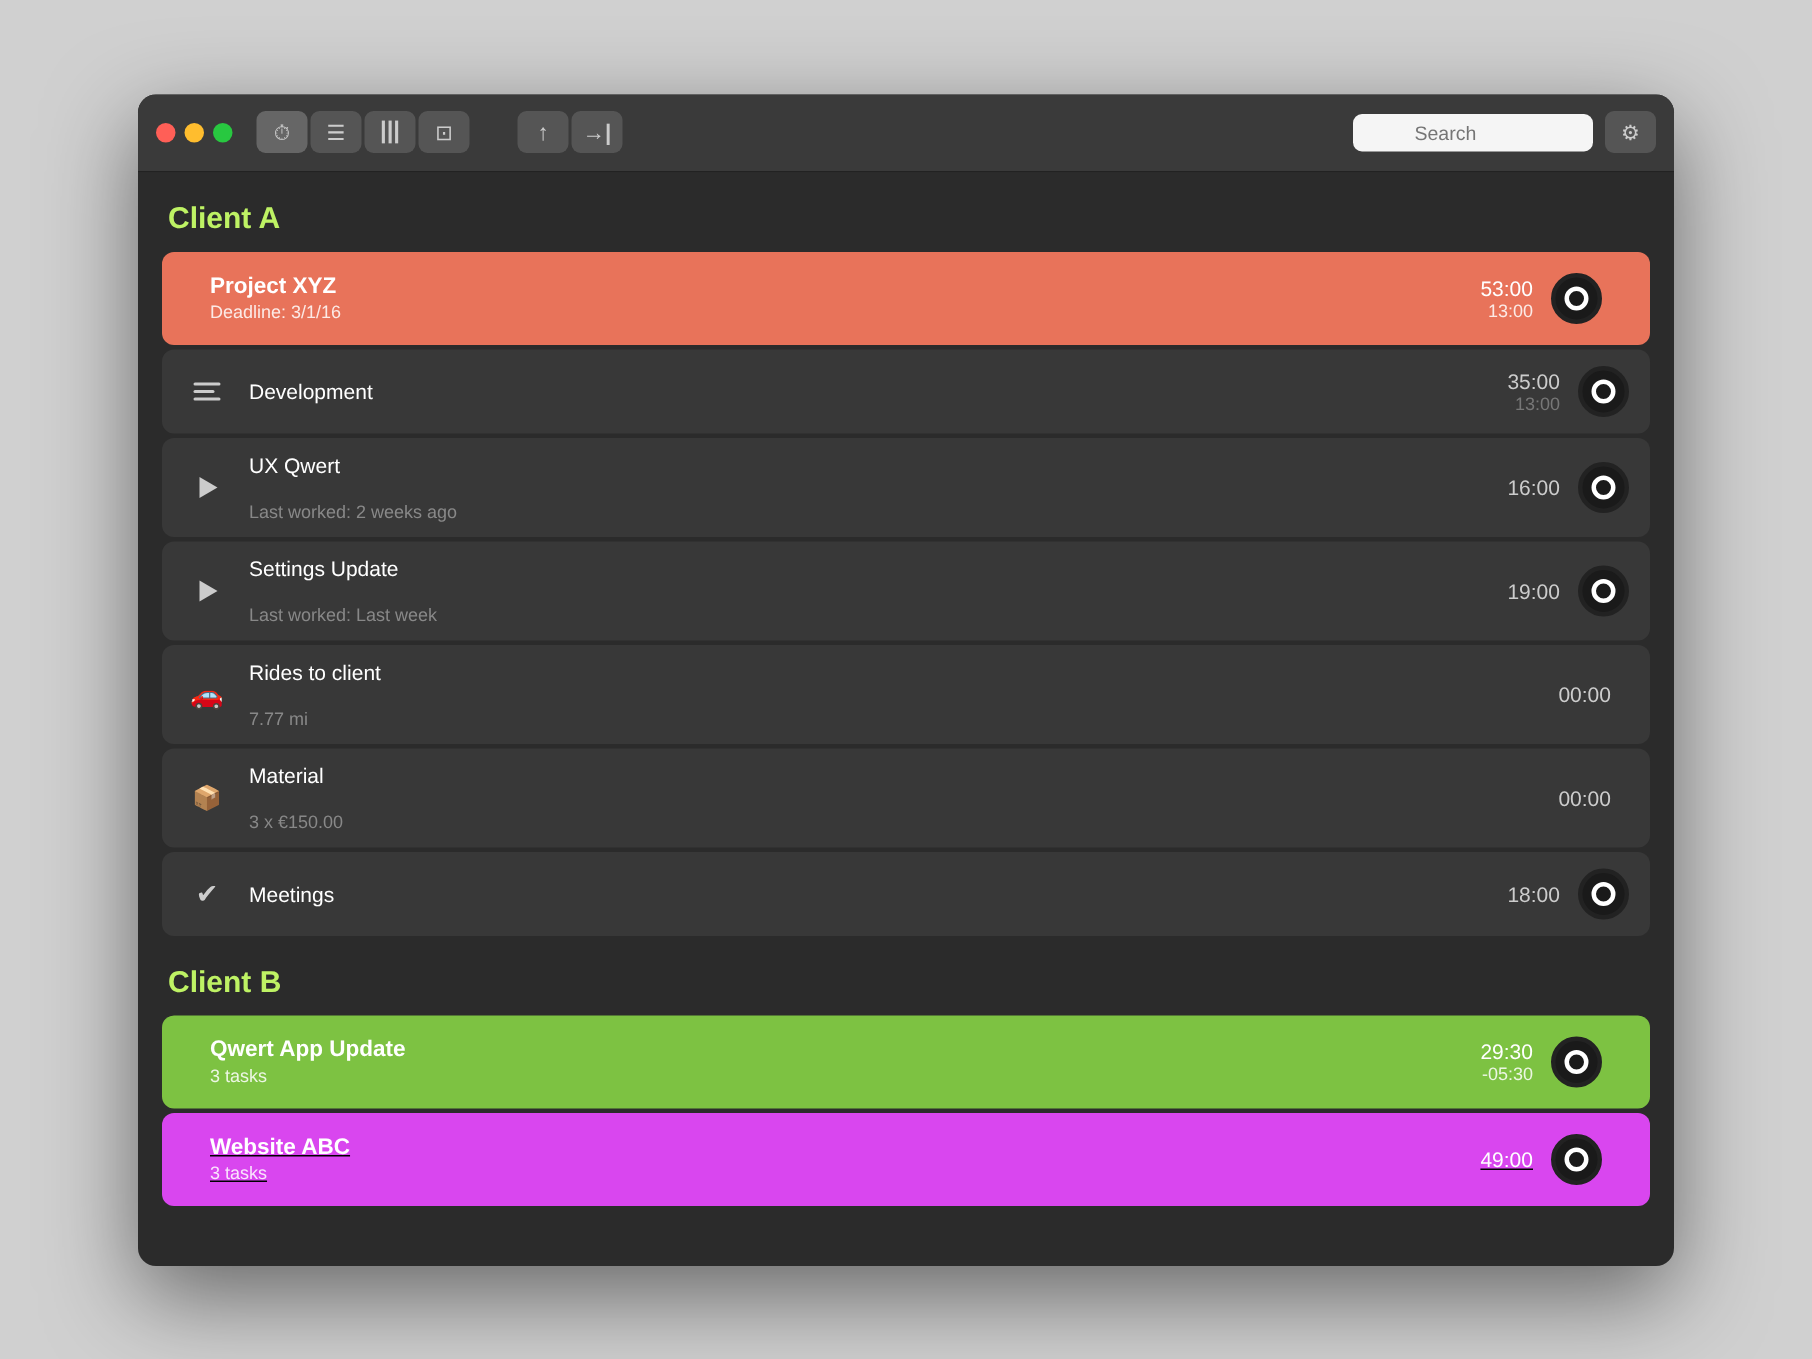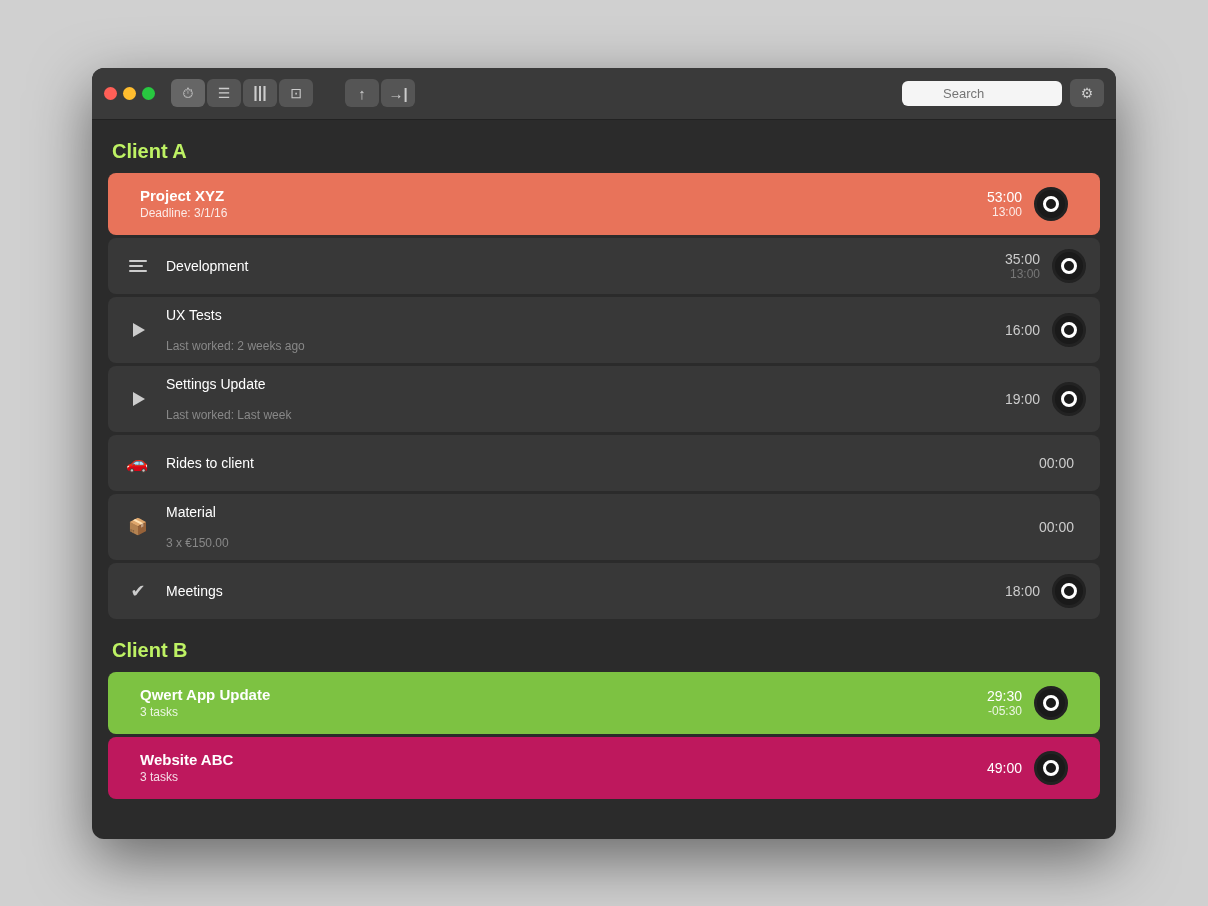--- a/index.html
+++ b/index.html
@@ -116,21 +116,22 @@
       padding: 10px 32px;
       min-height: 62px;
     }
     .project-row.salmon {
       background: #e8735a;
     }
     .project-row.green-lime {
       background: #7dc242;
     }
     .project-row.green-teal {
-      background: #be185d;
+      background: #d946ef;
+      text-decoration: underline;
     }
     .project-row-info {
       flex: 1;
     }
     .project-name {
       color: #fff;
       font-size: 15px;
       font-weight: 600;
     }
     .project-sub {
@@ -317,21 +318,21 @@
         <div class="timer-btn">
           <div class="timer-inner"></div>
         </div>
       </div>
 
       <div class="task-row">
         <div class="task-icon">
           <div class="play-triangle"></div>
         </div>
         <div class="task-info">
-          <div class="task-name">UX Tests</div>
+          <div class="task-name">UX Qwert</div>
           <div class="task-sub">Last worked: 2 weeks ago</div>
         </div>
         <div class="task-time">
           <div>16:00</div>
         </div>
         <div class="timer-btn">
           <div class="timer-inner"></div>
         </div>
       </div>
 
@@ -348,20 +349,21 @@
         </div>
         <div class="timer-btn">
           <div class="timer-inner"></div>
         </div>
       </div>
 
       <div class="task-row">
         <div class="task-icon car-icon">🚗</div>
         <div class="task-info">
           <div class="task-name">Rides to client</div>
+          <div class="task-sub">7.77 mi</div>
         </div>
         <div class="task-time">
           <div>00:00</div>
         </div>
       </div>
 
       <div class="task-row">
         <div class="task-icon box-icon">📦</div>
         <div class="task-info">
           <div class="task-name">Material</div>

